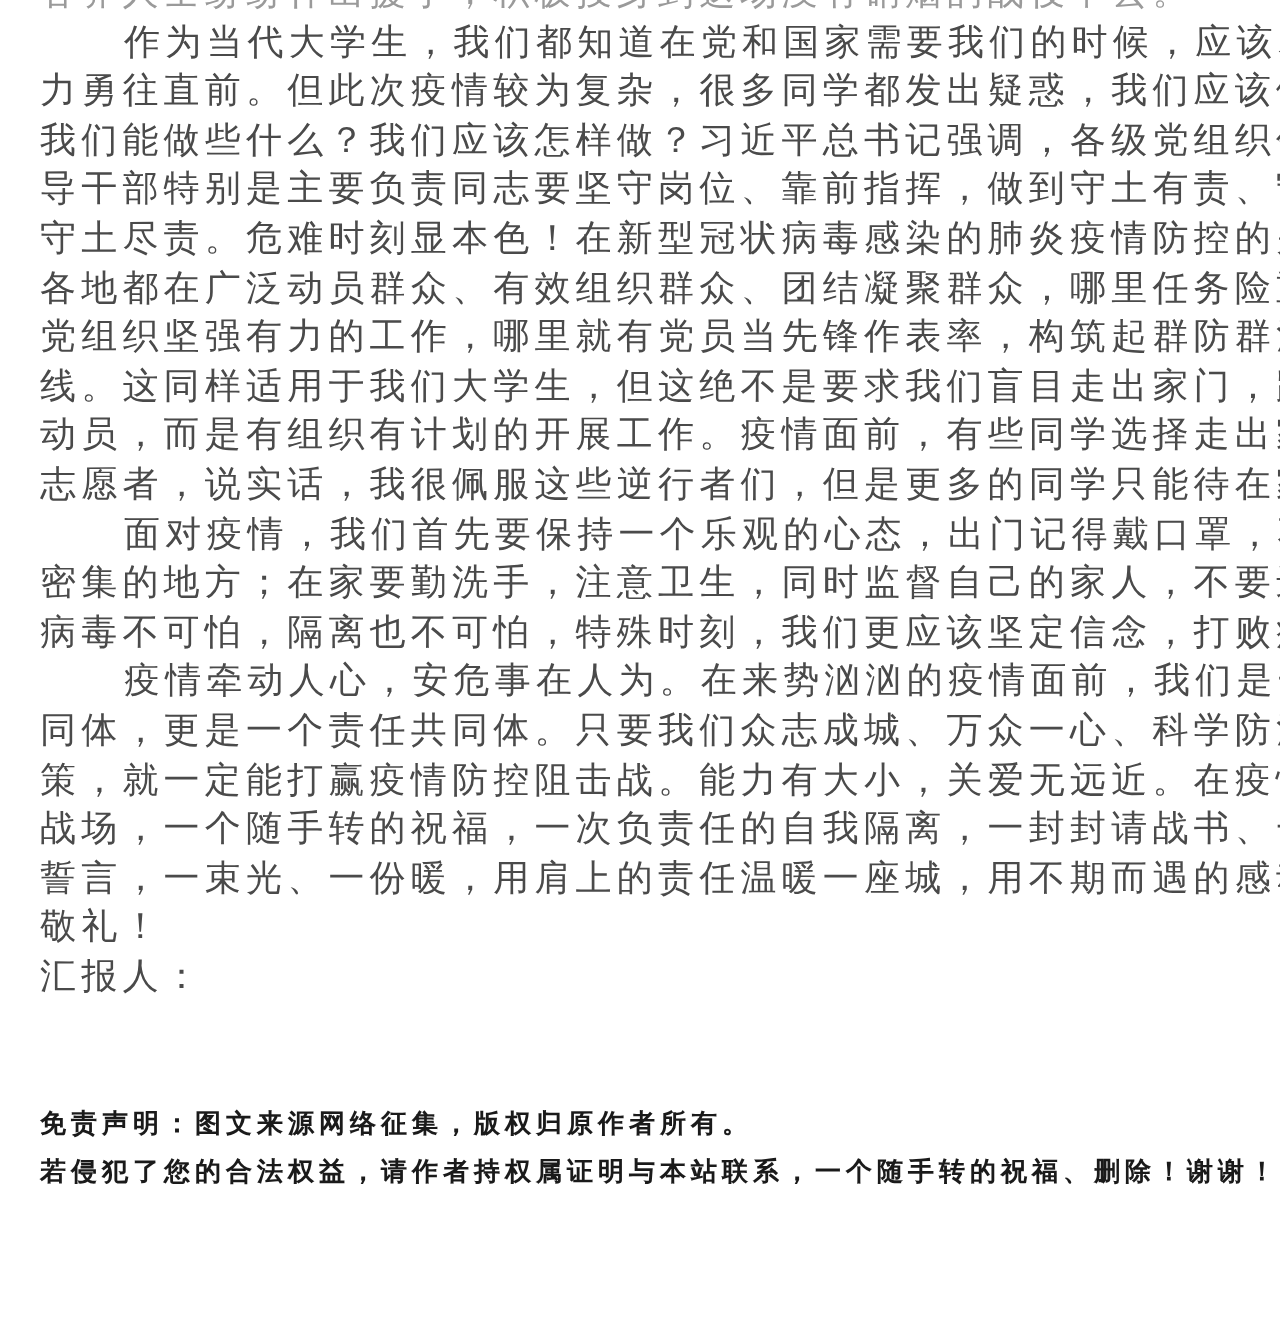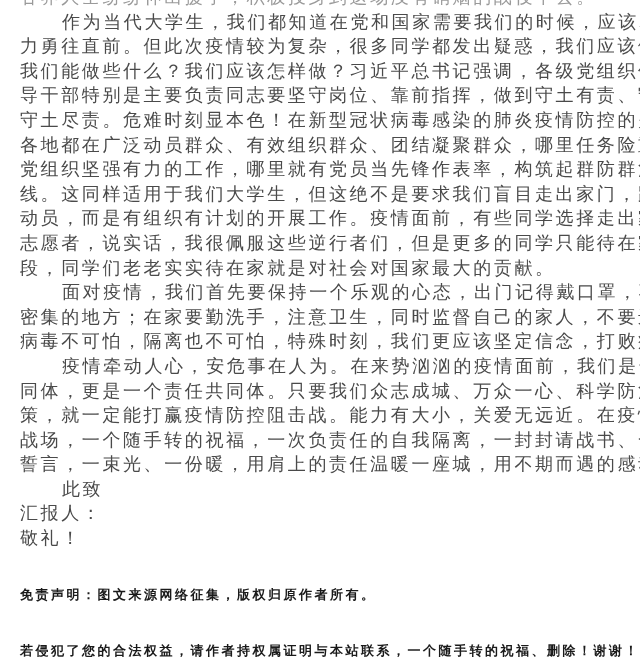--- a/index.html
+++ b/index.html
@@ -14,61 +14,59 @@
   .line { white-space: nowrap; height: 24.6px; text-align: justify; text-align-last: justify; }
   .line.last { text-align-last: left; }
   .indent { padding-left: 42px; }
   .cut { color: #9a9a9a; }
   .disclaimer {
     position: absolute; left: 20px; top: 551px;
     font-family: "DejaVu Serif", "Liberation Serif", serif;
     font-size: 13px; line-height: 24px; color: #1a1a1a;
     letter-spacing: 2.5px; font-weight: bold;
   }
-  .disclaimer .line { height: 24px; text-align: right; text-align-last: left; margin-top: 32px; }
+  .disclaimer .line { height: 24px; text-align: right; text-align-last: left; }
 </style>
 </head>
 <body>
 
 <div class="page">
   <div class="body-text">
     <div class="line cut last">各界人士纷纷伸出援手，积极投身到这场没有硝烟的战役中去。</div>
 
     <div>
       <div class="line indent">作为当代大学生，我们都知道在党和国家需要我们的时候，应该尽自己的能</div>
       <div class="line">力勇往直前。但此次疫情较为复杂，很多同学都发出疑惑，我们应该做些什么？</div>
       <div class="line">我们能做些什么？我们应该怎样做？习近平总书记强调，各级党组织领导班子和领</div>
       <div class="line">导干部特别是主要负责同志要坚守岗位、靠前指挥，做到守土有责、守土担责、</div>
       <div class="line">守土尽责。危难时刻显本色！在新型冠状病毒感染的肺炎疫情防控的关键时刻，</div>
       <div class="line">各地都在广泛动员群众、有效组织群众、团结凝聚群众，哪里任务险重哪里就有</div>
       <div class="line">党组织坚强有力的工作，哪里就有党员当先锋作表率，构筑起群防群治的严密防</div>
       <div class="line">线。这同样适用于我们大学生，但这绝不是要求我们盲目走出家门，跑到街上去</div>
       <div class="line">动员，而是有组织有计划的开展工作。疫情面前，有些同学选择走出家门当起了</div>
       <div class="line">志愿者，说实话，我很佩服这些逆行者们，但是更多的同学只能待在家里，现阶</div>
-      <div class="line last">段，同学们老老实实待在家就是对社会对国家最大的贡献。</div>
     </div>
 
     <div>
       <div class="line indent">面对疫情，我们首先要保持一个乐观的心态，出门记得戴口罩，不要去人员</div>
       <div class="line">密集的地方；在家要勤洗手，注意卫生，同时监督自己的家人，不要进行聚会等。</div>
       <div class="line last">病毒不可怕，隔离也不可怕，特殊时刻，我们更应该坚定信念，打败病毒。</div>
     </div>
 
     <div>
       <div class="line indent">疫情牵动人心，安危事在人为。在来势汹汹的疫情面前，我们是一个命运共</div>
       <div class="line">同体，更是一个责任共同体。只要我们众志成城、万众一心、科学防治、精准施</div>
       <div class="line">策，就一定能打赢疫情防控阻击战。能力有大小，关爱无远近。在疫情防控的主</div>
       <div class="line">战场，一个随手转的祝福，一次负责任的自我隔离，一封封请战书、一句句铿锵</div>
       <div class="line">誓言，一束光、一份暖，用肩上的责任温暖一座城，用不期而遇的感动迎接春暖</div>
     </div>
 
     <div>
-      <div class="line indent last">此致</div>
+      <div class="line last">敬礼！</div>
       <div class="line last">汇报人：</div>
-      <div class="line last">敬礼！</div>
     </div>
   </div>
 
   <div class="disclaimer">
     <div class="line">免责声明：图文来源网络征集，版权归原作者所有。</div>
     <div class="line">若侵犯了您的合法权益，请作者持权属证明与本站联系，一个随手转的祝福、删除！谢谢！</div>
   </div>
 </div>
 
 </body></html>

